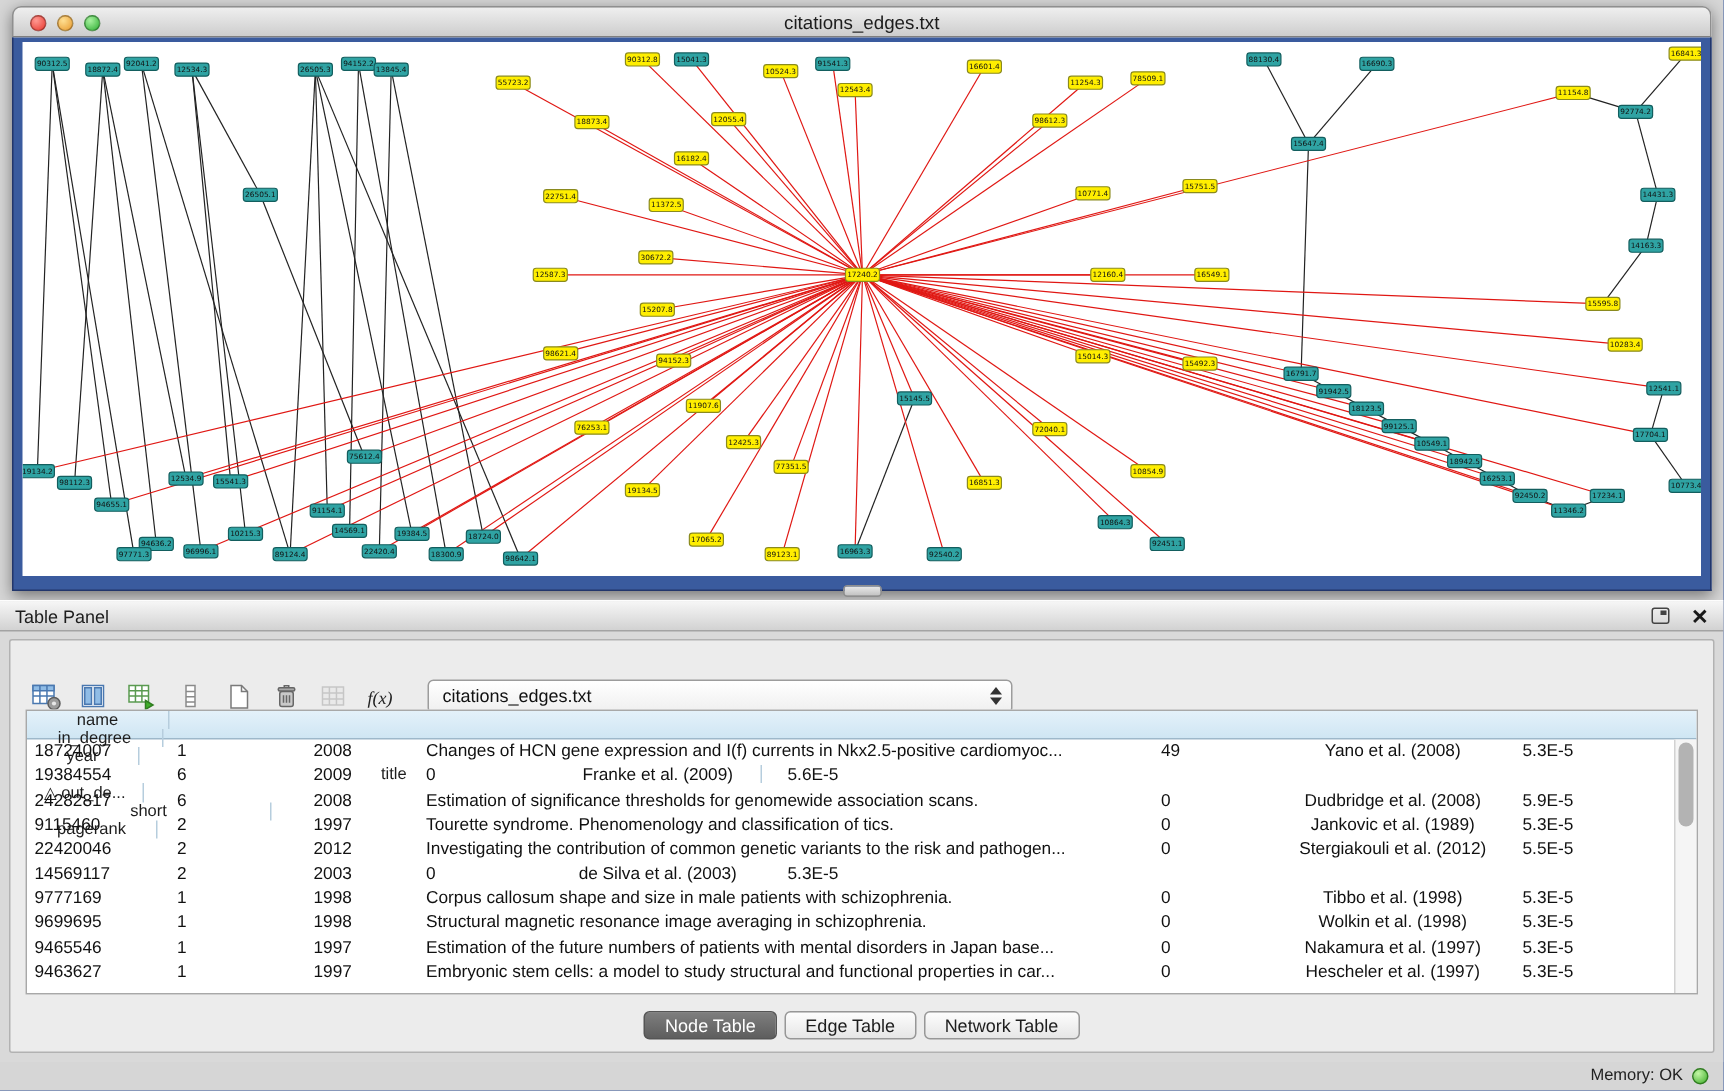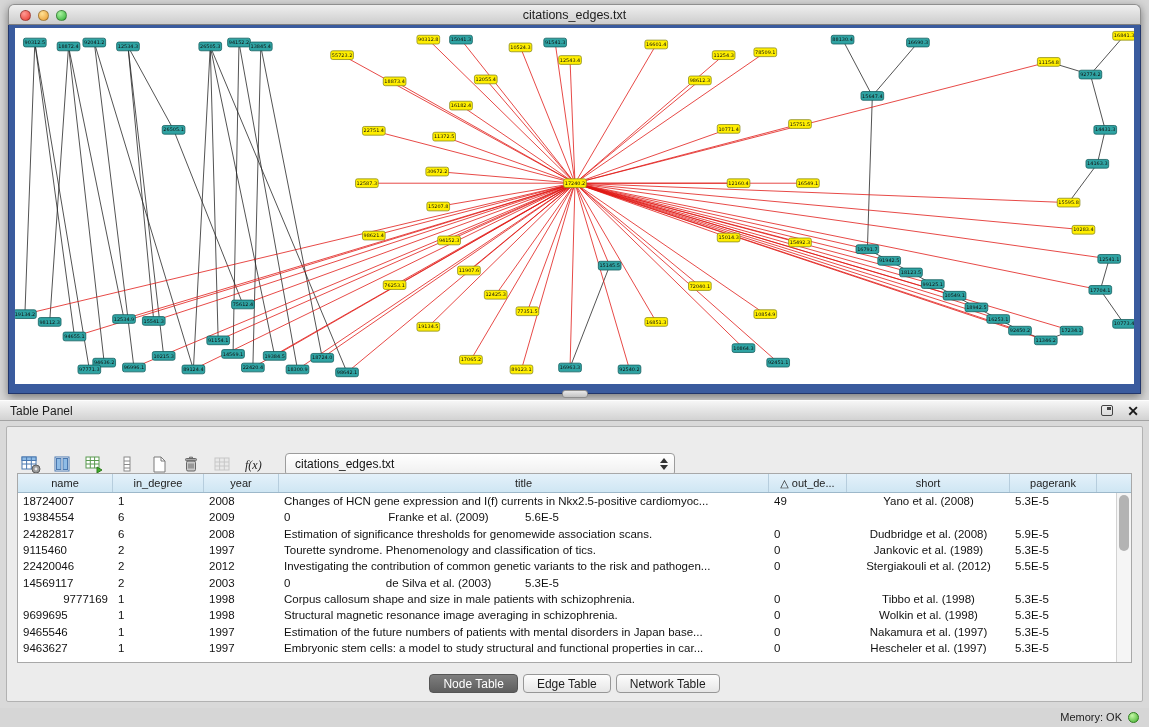--- a/index.html
+++ b/index.html
@@ -75,21 +75,21 @@
   }
   .combo-arrows { margin-left: auto; display: flex; flex-direction: column; gap: 2px; }
   .combo-arrows i { display: block; width: 0; height: 0; border-left: 4px solid transparent; border-right: 4px solid transparent; }
   .combo-arrows .up { border-bottom: 5px solid #333; }
   .combo-arrows .down { border-top: 5px solid #333; }
 
   .table-area {
     position: absolute; left: 10px; right: 10px; top: 46px; bottom: 38px;
     background: #fff; border: 1px solid #a8a8a8; overflow: hidden;
   }
-  .thead { display: flex; height: 19px; background: linear-gradient(var(--th-top,#e4f1fa), var(--th-bg,#cfe6f3)); border-bottom: 1px solid #9db8ca; }
+  .thead { display: flex; height: 19px; background: linear-gradient(var(--th-top,#e4f1fa), var(--th-bg,#cfe6f3)); border-bottom: 1px solid #9db8ca; flex-direction: column; }
   .th {
     font-size: 11px; color: #1d1d1d; display: flex; align-items: center; justify-content: center;
     border-right: 1px solid #b6cddd; overflow: hidden; white-space: nowrap; flex-shrink: 0;
   }
   .tbody { position: relative; }
   .trow { display: flex; height: 16.3px; align-items: center; font-size: 11.5px; color: #111; }
   .cell { padding: 0 5px; white-space: nowrap; overflow: hidden; flex-shrink: 0; }
   .vscroll {
     position: absolute; right: 0; top: 19px; bottom: 0; width: 15px;
     background: #f5f5f5; border-left: 1px solid #d2d2d2;
@@ -748,21 +748,21 @@
           </div>
           <div class="trow">
             <div class="cell" style="width: 95px; text-align: left;">14569117</div>
             <div class="cell" style="width: 91px; text-align: left;">2</div>
             <div class="cell" style="width: 75px; text-align: left;">2003</div>
             <div class="cell" style="width: 78px; text-align: left;">0</div>
             <div class="cell" style="width: 163px; text-align: center;">de Silva et al. (2003)</div>
             <div class="cell" style="width: 87px; text-align: left;">5.3E-5</div>
           </div>
           <div class="trow">
-            <div class="cell" style="width: 95px; text-align: right;">9777169</div>
+            <div class="cell" style="width: 95px; text-align: left;">9777169</div>
             <div class="cell" style="width: 91px; text-align: left;">1</div>
             <div class="cell" style="width: 75px; text-align: left;">1998</div>
             <div class="cell" style="width: 490px; text-align: left;">Corpus callosum shape and size in male patients with schizophrenia.</div>
             <div class="cell" style="width: 78px; text-align: left;">0</div>
             <div class="cell" style="width: 163px; text-align: center;">Tibbo et al. (1998)</div>
             <div class="cell" style="width: 87px; text-align: left;">5.3E-5</div>
           </div>
           <div class="trow">
             <div class="cell" style="width: 95px; text-align: left;">9699695</div>
             <div class="cell" style="width: 91px; text-align: left;">1</div>

